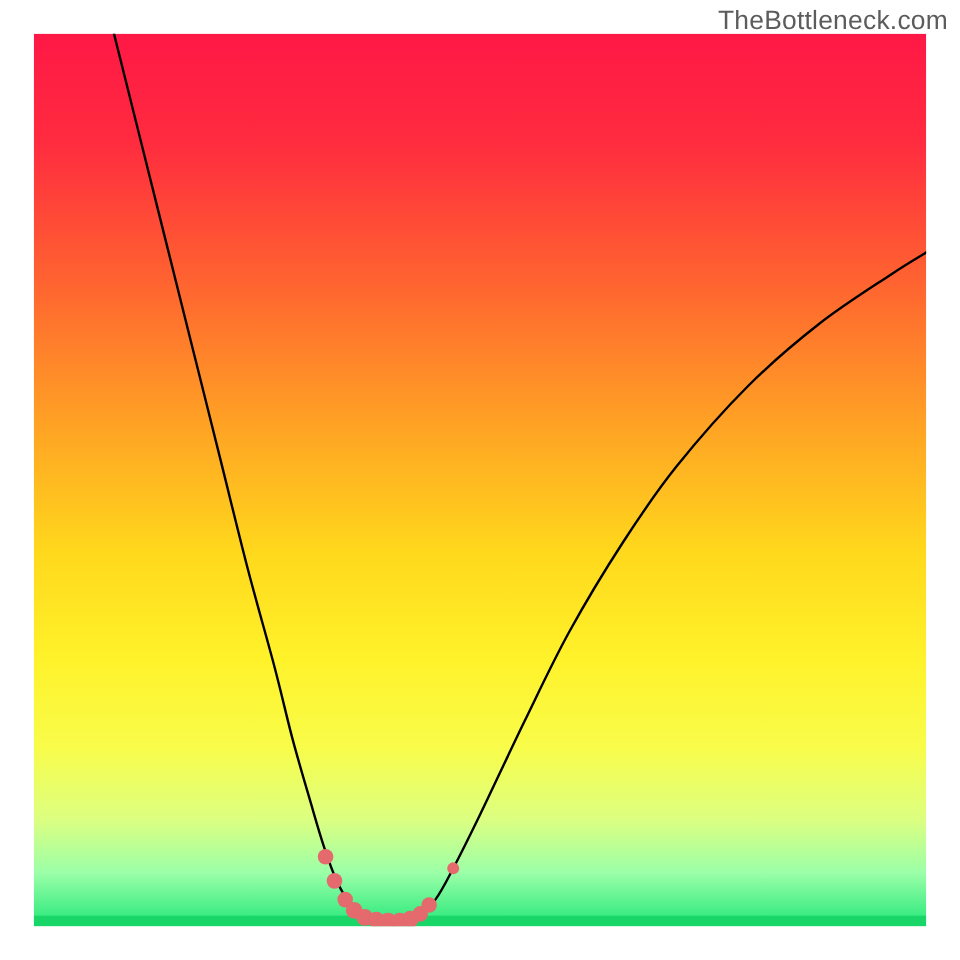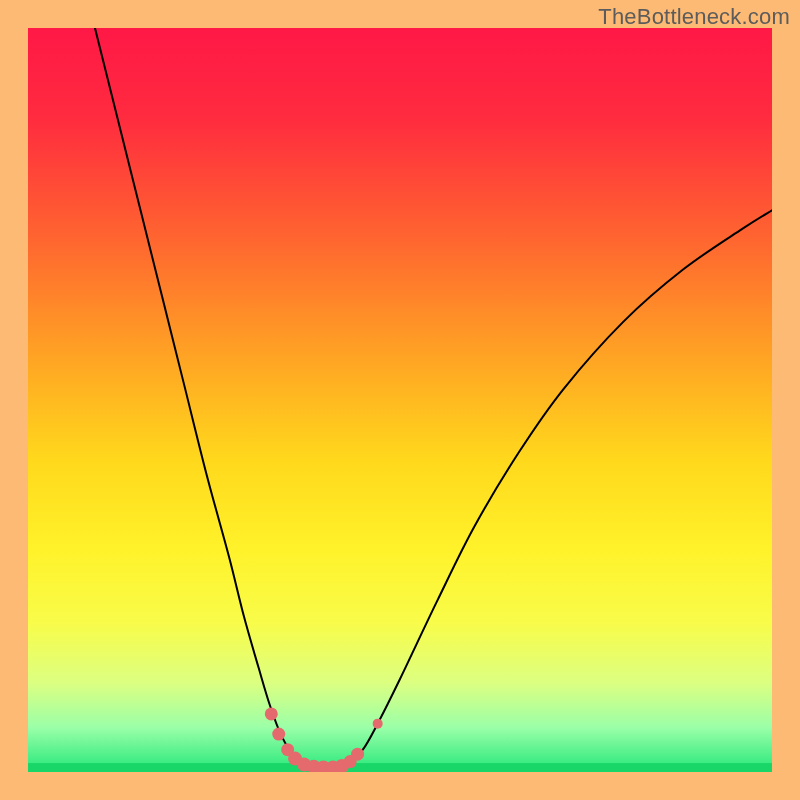--- a/index.html
+++ b/index.html
@@ -1,21 +1,21 @@
 <!DOCTYPE html>
 <html><head>
 <meta charset="utf-8">
 <style>
   * { margin: 0; padding: 0; box-sizing: border-box; }
   html, body { width: 800px; height: 800px; overflow: hidden; background: #000; font-family: Arial, Helvetica, sans-serif; }
   .frame {
     position: absolute;
     top: 0; left: 0;
     width: 800px; height: 800px;
-    background: #fdba74;
+    background: #ffffff;
   }
   .plot-area {
     position: absolute;
     left: 28px;
     top: 28px;
     width: 744px;
     height: 744px;
     overflow: hidden;
   }
   .watermark {

